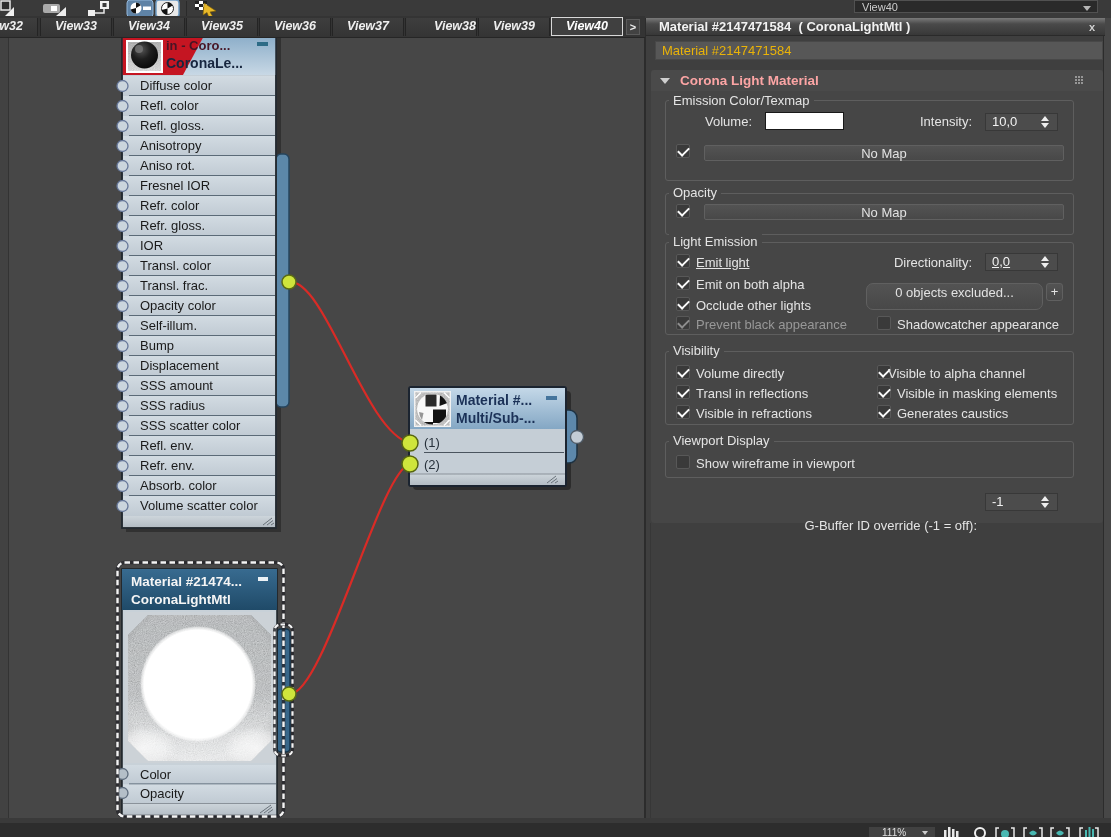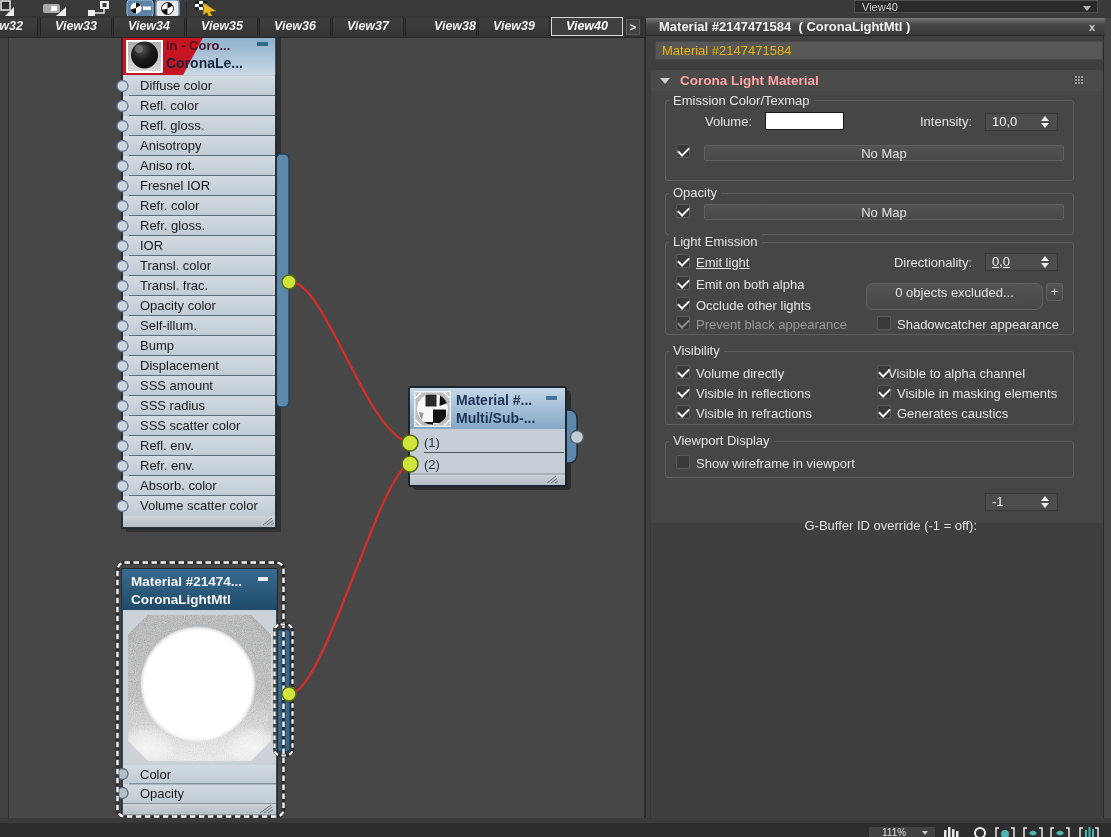--- a/index.html
+++ b/index.html
@@ -433,21 +433,21 @@
   <div class="cb un" style="left:231px;top:298px;"></div>
   <div class="lbl" style="left:251px;top:299px;">Shadowcatcher appearance</div>
 
   <div class="group" style="left:19px;top:333px;width:409px;height:74px;"></div>
   <div class="glabel" style="left:23px;top:325px;">Visibility</div>
   <div class="cb" style="left:30px;top:347px;"></div>
   <div class="lbl" style="left:50px;top:348px;">Volume directly</div>
   <div class="cb" style="left:231px;top:347px;"></div>
   <div class="lbl" style="left:242px;top:348px;">Visible to alpha channel</div>
   <div class="cb" style="left:30px;top:367px;"></div>
-  <div class="lbl" style="left:50px;top:368px;">Visible in reflections</div>
+  <div class="lbl" style="left:50px;top:368px;">Transl in reflections</div>
   <div class="cb" style="left:231px;top:367px;"></div>
   <div class="lbl" style="left:251px;top:368px;">Visible in masking elements</div>
   <div class="cb" style="left:30px;top:387px;"></div>
   <div class="lbl" style="left:50px;top:388px;">Visible in refractions</div>
   <div class="cb" style="left:231px;top:387px;"></div>
   <div class="lbl" style="left:251px;top:388px;">Generates caustics</div>
 
   <div class="group" style="left:19px;top:423px;width:409px;height:37px;"></div>
   <div class="glabel" style="left:23px;top:415px;">Viewport Display</div>
   <div class="cb un" style="left:30px;top:437px;"></div>

